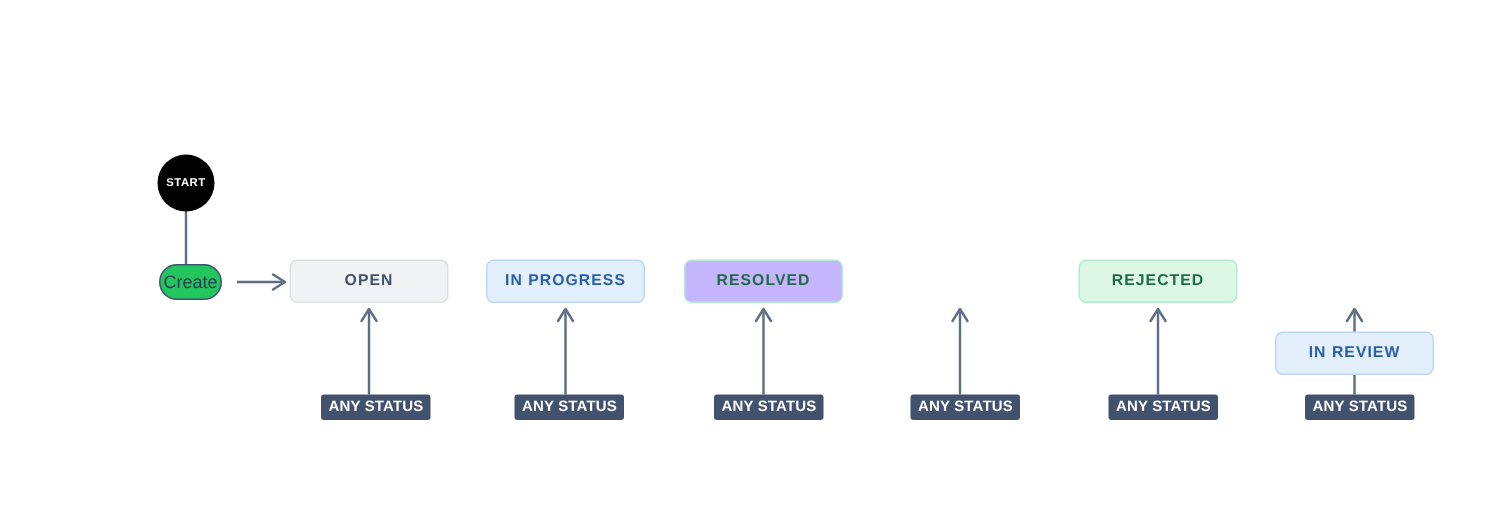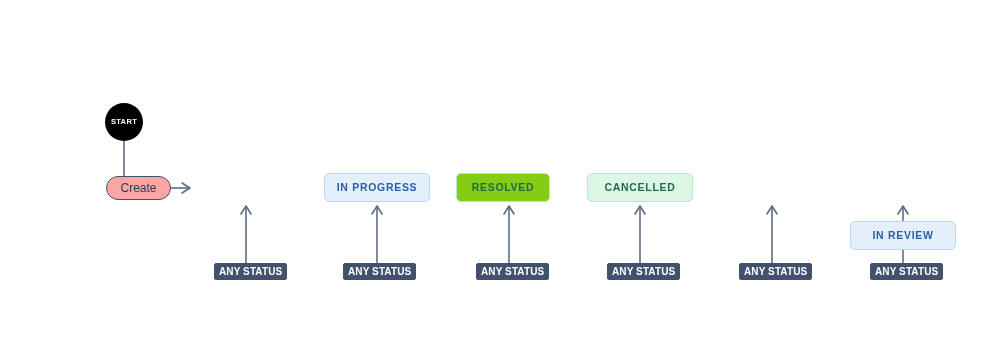--- a/index.html
+++ b/index.html
@@ -140,32 +140,35 @@
     <polyline points="767,214 772,206 777,214" fill="none" stroke="#5e6c84" stroke-width="1.6" stroke-linecap="round" stroke-linejoin="round"></polyline>
 
     <line x1="903" y1="263" x2="903" y2="208" stroke="#5e6c84" stroke-width="1.6"></line>
     <polyline points="898,214 903,206 908,214" fill="none" stroke="#5e6c84" stroke-width="1.6" stroke-linecap="round" stroke-linejoin="round"></polyline>
   </svg>
 
   <div class="start-node" id="start-node" style="left: 105px; top: 103px; width: 38px; height: 38px; background: #000000;">
     <span class="start-label" style="color: rgb(255, 255, 255);">START</span>
   </div>
 
-  <div class="create-pill" id="create-pill" style="left: 106px; top: 176px; width: 65px; height: 24px; background: #fca5a5; border-color: rgb(66, 82, 110);">
+  <div class="create-pill" id="create-pill" style="left: 106px; top: 176px; width: 42px; height: 24px; background: #22c55e; border-color: rgb(66, 82, 110);">
     <span class="create-label" style="color: rgb(44, 62, 80);">Create</span>
   </div>
 
+  <div class="status-box" id="status-0" style="left: 193px; top: 173px; width: 106px; height: 29px; background: rgb(241, 242, 244); border-color: rgb(220, 223, 228);">
+    <span class="status-label" style="color: rgb(66, 82, 110);">OPEN</span>
+  </div>
   <div class="status-box" id="status-1" style="left: 324px; top: 173px; width: 106px; height: 29px; background: rgb(228, 239, 252); border-color: rgb(188, 215, 247);">
     <span class="status-label" style="color: rgb(42, 95, 168);">IN PROGRESS</span>
   </div>
-  <div class="status-box" id="status-2" style="left: 456px; top: 173px; width: 94px; height: 29px; background: #84cc16; border-color: rgb(179, 234, 208);">
+  <div class="status-box" id="status-2" style="left: 456px; top: 173px; width: 106px; height: 29px; background: #c4b5fd; border-color: rgb(179, 234, 208);">
     <span class="status-label" style="color: rgb(31, 107, 71);">RESOLVED</span>
   </div>
-  <div class="status-box" id="status-3" style="left: 587px; top: 173px; width: 106px; height: 29px; background: rgb(221, 247, 231); border-color: rgb(179, 234, 208);">
-    <span class="status-label" style="color: rgb(31, 107, 71);">CANCELLED</span>
+  <div class="status-box" id="status-4" style="left: 719px; top: 173px; width: 106px; height: 29px; background: rgb(221, 247, 231); border-color: rgb(179, 234, 208);">
+    <span class="status-label" style="color: rgb(31, 107, 71);">REJECTED</span>
   </div>
   <div class="status-box" id="status-5" style="left: 850px; top: 173px; width: 106px; height: 29px; background: rgb(228, 239, 252); border-color: rgb(188, 215, 247); margin-top: 48px;">
     <span class="status-label" style="color: rgb(42, 95, 168);">IN REVIEW</span>
   </div>
 
   <div class="any-status-chip" id="chip-0" style="left: 214px; top: 263px; min-width: 65px; height: 17px;">
     <span class="chip-label">ANY STATUS</span>
   </div>
   <div class="any-status-chip" id="chip-1" style="left: 343px; top: 263px; min-width: 65px; height: 17px;">
     <span class="chip-label">ANY STATUS</span>

